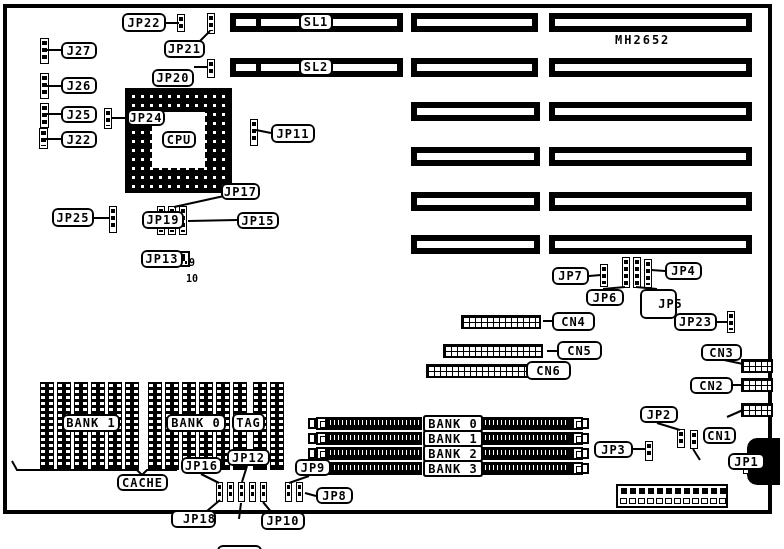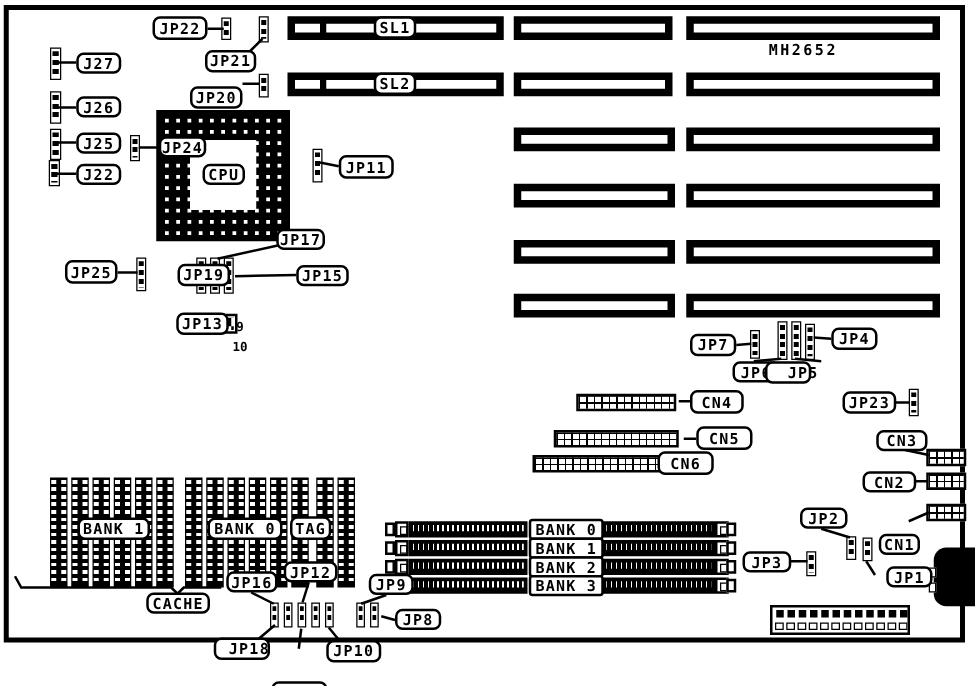--- a/index.html
+++ b/index.html
@@ -279,32 +279,32 @@
       <div class="callout" style="position: absolute; left: 221px; top: 183px; width: 39px; height: 17px;">JP17</div>
       <div class="callout" style="position: absolute; left: 52px; top: 208px; width: 42px; height: 19px;">JP25</div>
       <div class="callout" style="position: absolute; left: 142px; top: 211px; width: 42px; height: 18px;">JP19</div>
       <div class="callout" style="position: absolute; left: 237px; top: 212px; width: 42px; height: 17px;">JP15</div>
       <div class="callout" style="position: absolute; left: 141px; top: 250px; width: 42px; height: 18px;">JP13</div>
       <div class="callout" style="position: absolute; left: 299px; top: 13px; width: 34px; height: 18px;">SL1</div>
       <div class="callout" style="position: absolute; left: 299px; top: 58px; width: 34px; height: 18px;">SL2</div>
       <div class="callout" style="position: absolute; left: 162px; top: 131px; width: 34px; height: 17px;">CPU</div>
       <div class="callout" style="position: absolute; left: 552px; top: 267px; width: 37px; height: 18px;">JP7</div>
       <div class="callout" style="position: absolute; left: 586px; top: 289px; width: 38px; height: 17px;">JP6</div>
-      <div class="callout" style="position: absolute; left: 612px; top: 289px; width: 37px; height: 18px; padding-left: 24px;">JP5</div>
+      <div class="callout" style="position: absolute; left: 640px; top: 289px; width: 37px; height: 30px; padding-left: 24px;">JP5</div>
       <div class="callout" style="position: absolute; left: 665px; top: 262px; width: 37px; height: 18px;">JP4</div>
       <div class="callout" style="position: absolute; left: 674px; top: 313px; width: 43px; height: 18px;">JP23</div>
       <div class="callout" style="position: absolute; left: 552px; top: 312px; width: 43px; height: 19px;">CN4</div>
       <div class="callout" style="position: absolute; left: 557px; top: 341px; width: 45px; height: 19px;">CN5</div>
       <div class="callout" style="position: absolute; left: 526px; top: 361px; width: 45px; height: 19px;">CN6</div>
       <div class="callout" style="position: absolute; left: 701px; top: 344px; width: 41px; height: 17px;">CN3</div>
       <div class="callout" style="position: absolute; left: 690px; top: 377px; width: 43px; height: 17px;">CN2</div>
       <div class="callout" style="position: absolute; left: 703px; top: 427px; width: 33px; height: 17px;">CN1</div>
       <div class="callout" style="position: absolute; left: 640px; top: 406px; width: 38px; height: 17px;">JP2</div>
       <div class="callout" style="position: absolute; left: 594px; top: 441px; width: 39px; height: 17px;">JP3</div>
-      <div class="callout" style="position: absolute; left: 709px; top: 453px; width: 37px; height: 17px;">JP1</div>
+      <div class="callout" style="position: absolute; left: 728px; top: 453px; width: 37px; height: 17px;">JP1</div>
       <div class="callout" style="position: absolute; left: 62px; top: 414px; width: 58px; height: 18px;">BANK 1</div>
       <div class="callout" style="position: absolute; left: 166px; top: 414px; width: 60px; height: 18px;">BANK 0</div>
       <div class="callout" style="position: absolute; left: 232px; top: 413px; width: 33px; height: 19px;">TAG</div>
       <div class="callout" style="position: absolute; left: 117px; top: 474px; width: 51px; height: 17px;">CACHE</div>
       <div class="callout" style="position: absolute; left: 181px; top: 457px; width: 41px; height: 17px;">JP16</div>
       <div class="callout" style="position: absolute; left: 227px; top: 449px; width: 43px; height: 17px;">JP12</div>
       <div class="callout" style="position: absolute; left: 171px; top: 510px; width: 45px; height: 18px; padding-left: 12px;">JP18</div>
       <div class="callout" style="position: absolute; left: 217px; top: 545px; width: 45px; height: 18px;">JP14</div>
       <div class="callout" style="position: absolute; left: 261px; top: 512px; width: 44px; height: 18px;">JP10</div>
       <div class="callout" style="position: absolute; left: 295px; top: 459px; width: 36px; height: 17px;">JP9</div>

